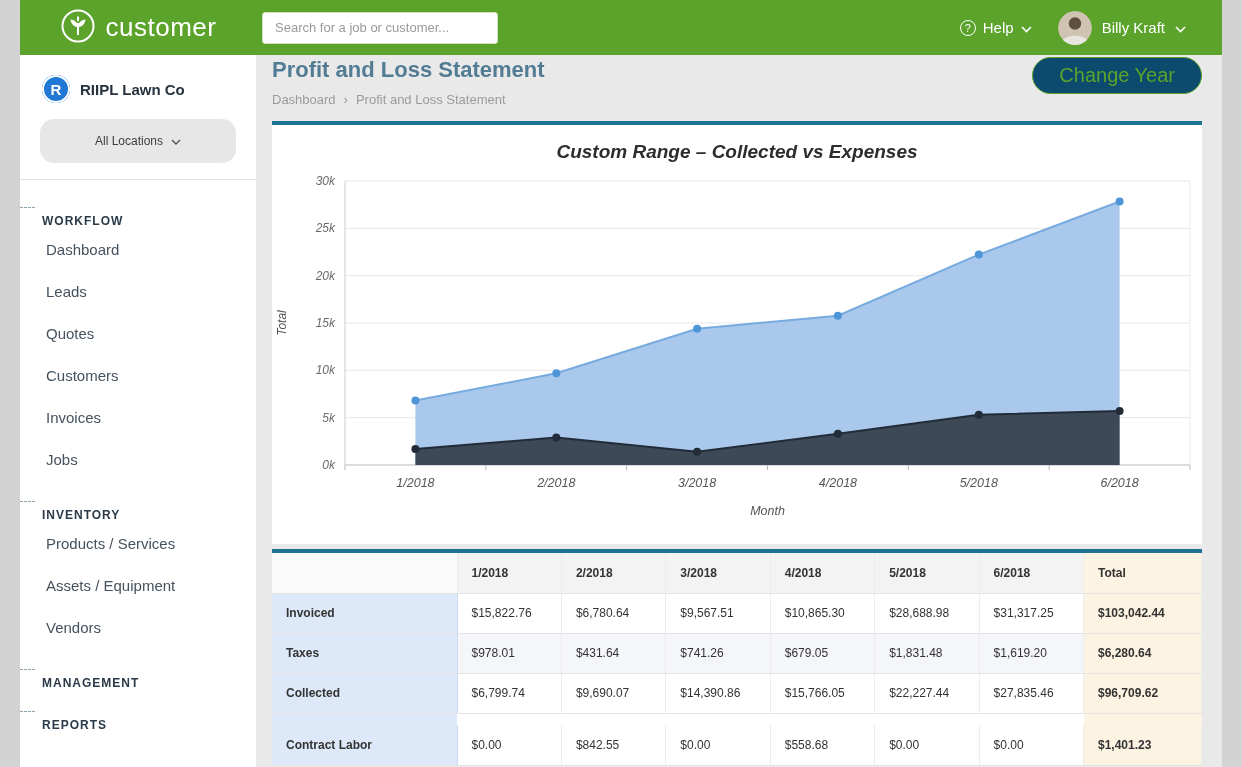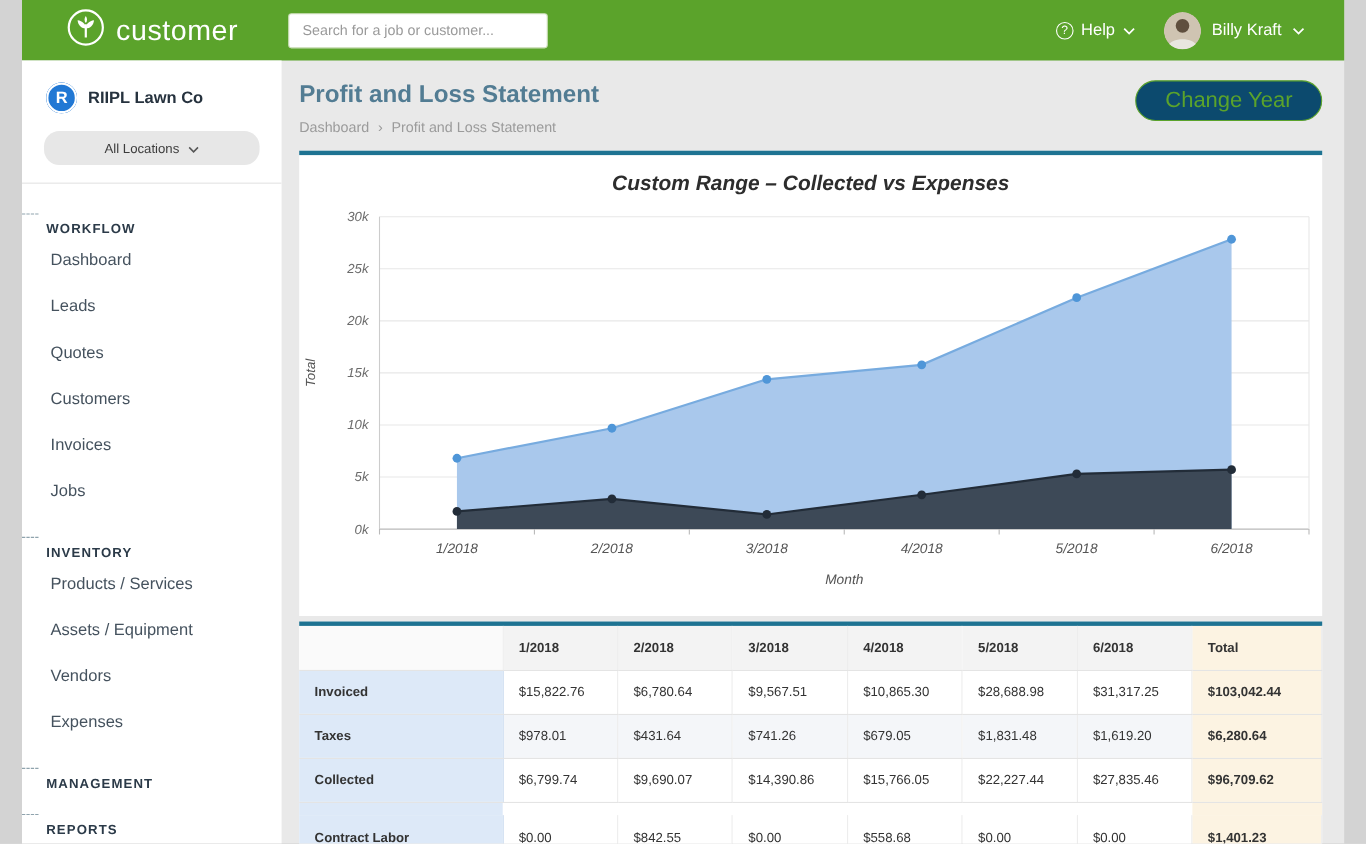--- a/index.html
+++ b/index.html
@@ -19,31 +19,31 @@
   .help-q{width:16px;height:16px;border:1px solid #fff;border-radius:50%;font-size:11px;line-height:14px;display:flex;align-items:center;justify-content:center;}
   .user{display:flex;align-items:center;gap:10px;font-size:15px;cursor:pointer;}
   .avatar{width:34px;height:34px;border-radius:50%;overflow:hidden;flex:0 0 34px;}
 
   
   .body-row{flex:1;display:flex;min-height:0;}
   .sidebar{width:236px;flex:0 0 236px;background:#fff;overflow:hidden;}
   .company{display:flex;align-items:center;gap:10px;padding:20px 14px 12px 22px;}
   .company-logo{width:28px;height:28px;border-radius:50%;background:#2178d4;color:#fff;font-weight:bold;font-size:15px;display:flex;align-items:center;justify-content:center;box-shadow:inset 0 0 0 2px #fff, inset 0 0 0 4px #2178d4;}
   .company-name{font-size:15px;font-weight:bold;color:#26323e;}
-  .locations{margin:4px 20px 16px;height:31px;background:#e7e7e7;border-radius:14px;display:flex;align-items:center;justify-content:center;gap:8px;font-size:12px;color:#3c3c3c;cursor:pointer;}
+  .locations{margin:4px 20px 16px;height:44px;background:#e7e7e7;border-radius:14px;display:flex;align-items:center;justify-content:center;gap:8px;font-size:12px;color:#3c3c3c;cursor:pointer;}
   .sidebar-divider{border-top:1px solid #e3e3e3;}
   .nav{padding-top:6px;}
   .nav-row{height:42px;display:flex;align-items:center;position:relative;}
   .nav-header{padding-left:22px;font-size:12px;font-weight:bold;letter-spacing:1px;color:#2b3a48;cursor:pointer;align-items:flex-end;}
   .nav-header .dash{position:absolute;left:0;top:50%;width:15px;border-top:1px dashed #8fa3ad;}
   .nav-item{padding-left:26px;font-size:15px;color:#45525e;cursor:pointer;}
 
   
   .main{flex:1;padding:0 20px 0 16px;overflow:hidden;}
-  .main-header{display:flex;justify-content:space-between;align-items:flex-start;padding-top:18px;}
+  .main-header{display:flex;justify-content:space-between;align-items:flex-start;padding-top:2px;}
   .page-title{font-size:22px;font-weight:bold;color:#527c93;}
   .breadcrumb{margin-top:9px;font-size:13px;color:#9b9b9b;display:flex;gap:8px;align-items:center;}
   .breadcrumb .crumb-link{cursor:pointer;}
   .change-year{height:37px;padding:0 26px;border:1.5px solid #5ba32b;border-radius:19px;background:#0c4a6e;color:#5ba32b;font-size:20px;cursor:pointer;font-family:"Liberation Sans",sans-serif;}
   .card{background:#fff;border-top:4px solid #1e7392;margin-top:14px;}
   .chart-card{padding-bottom:19px;font-style:italic;}
   .chart-title{text-align:center;font-size:19px;color:#2d2d2d;padding-top:16px;}
   .chart-svg{display:block;margin:2px auto 0;}
   .table-card{margin-top:5px;}
 
@@ -136,21 +136,20 @@
             <div class="nav-row nav-item">Customers</div>
             <div class="nav-row nav-item">Invoices</div>
             <div class="nav-row nav-item">Jobs</div>
             <div class="nav-row nav-header">
               <span class="dash"></span>
               <span>INVENTORY</span>
             </div>
             <div class="nav-row nav-item">Products / Services</div>
             <div class="nav-row nav-item">Assets / Equipment</div>
             <div class="nav-row nav-item">Vendors</div>
-            <div class="nav-row nav-item">Expenses</div>
             <div class="nav-row nav-header">
               <span class="dash"></span>
               <span>MANAGEMENT</span>
             </div>
             <div class="nav-row nav-header">
               <span class="dash"></span>
               <span>REPORTS</span>
             </div>
             <div class="nav-row nav-header"></div>
           </nav>

